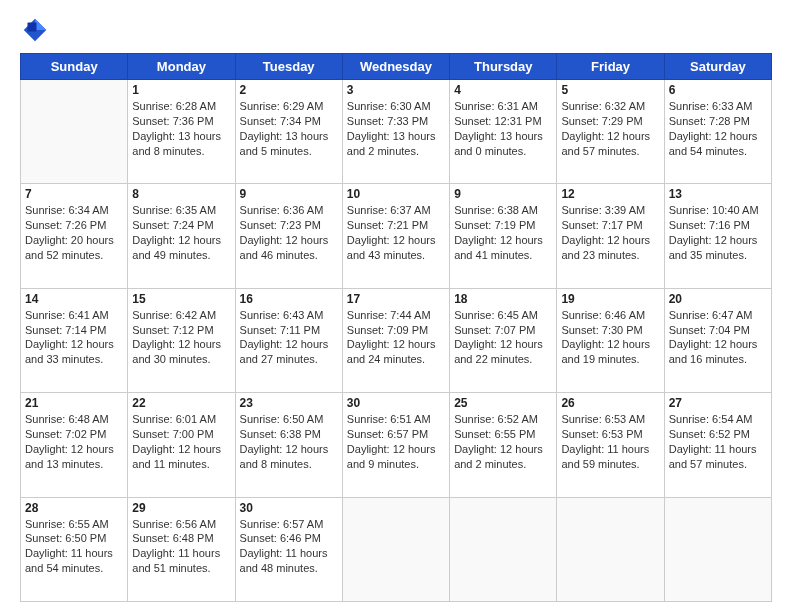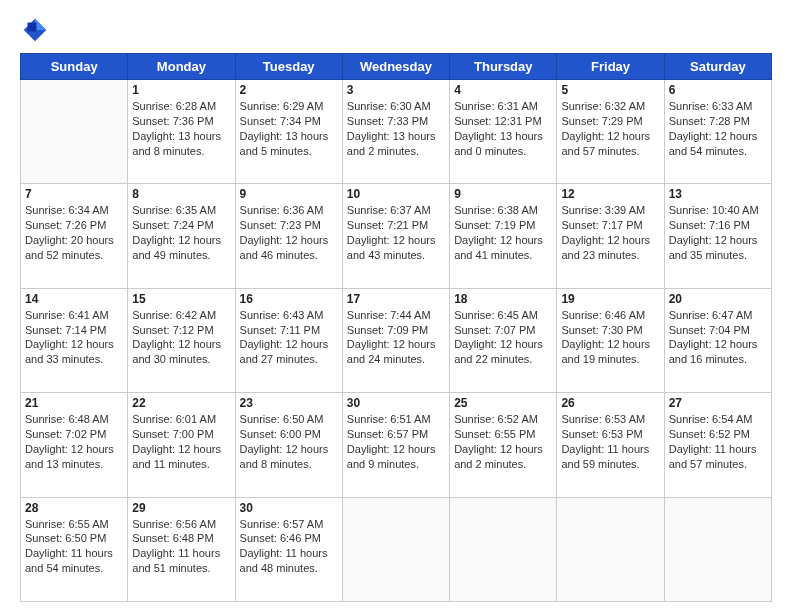--- a/index.html
+++ b/index.html
@@ -312,21 +312,21 @@
         <div class="day-info">
           <div>Sunrise: 6:01 AM</div>
           <div>Sunset: 7:00 PM</div>
           <div>Daylight: 12 hours and 11 minutes.</div>
         </div>
       </td>
           <td>
         <span class="day-number">23</span>
         <div class="day-info">
           <div>Sunrise: 6:50 AM</div>
-          <div>Sunset: 6:00 PM</div>
+          <div>Sunset: 6:38 PM</div>
           <div>Daylight: 12 hours and 8 minutes.</div>
         </div>
       </td>
           <td>
         <span class="day-number">30</span>
         <div class="day-info">
           <div>Sunrise: 6:51 AM</div>
           <div>Sunset: 6:57 PM</div>
           <div>Daylight: 12 hours and 9 minutes.</div>
         </div>

